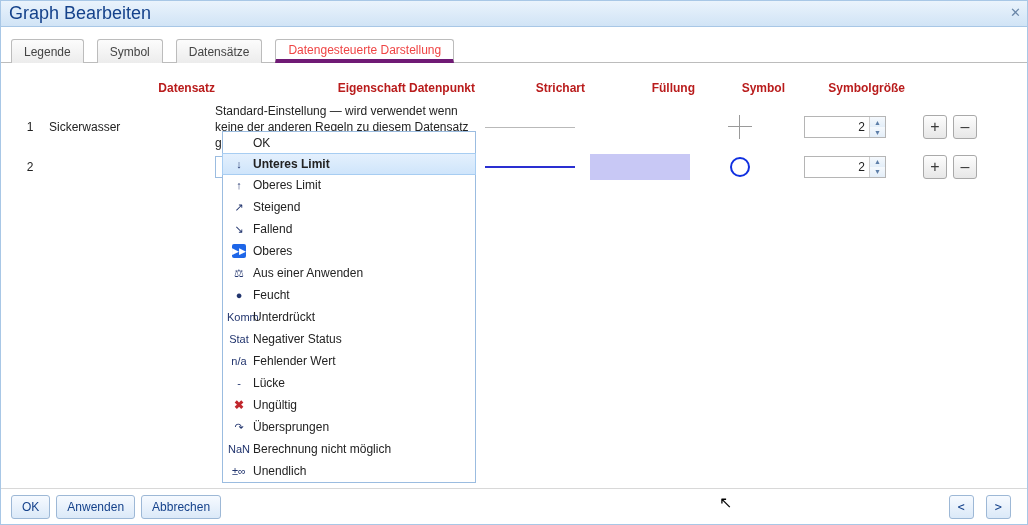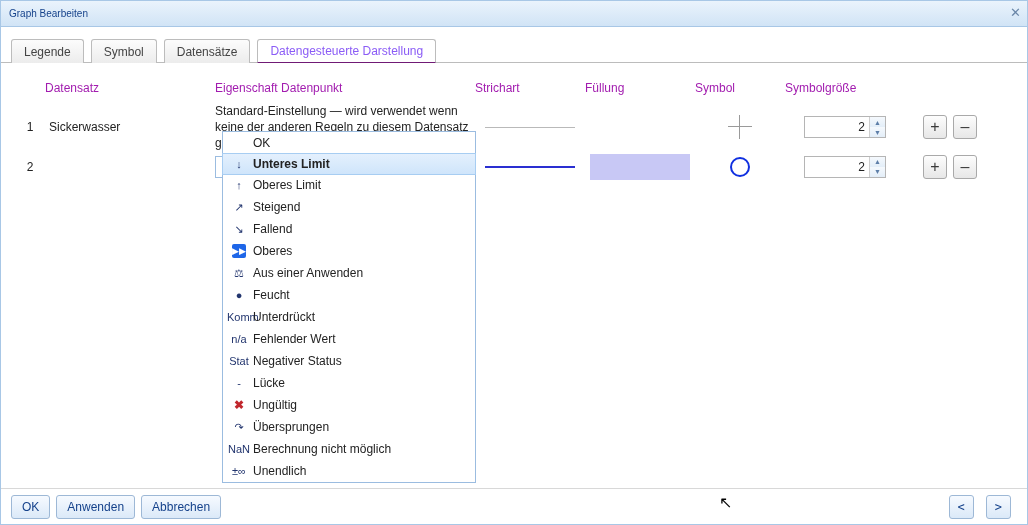--- a/index.html
+++ b/index.html
@@ -1,26 +1,26 @@
 <!DOCTYPE html>
 <html><head>
 <meta charset="utf-8">
 <style>
 *{box-sizing:border-box;margin:0;padding:0;font-family:Arial,Helvetica,sans-serif;font-size:12px;color:#222}
 body{background:#fff;width:1028px;height:525px;overflow:hidden}
 .dialog{width:1028px;height:525px;border:1px solid #a8c7e6;background:#fff;position:relative}
 .titlebar{height:26px;background:linear-gradient(#eaf3fc,#d1e4f6);border-bottom:1px solid #a8c7e6;display:flex;align-items:center;padding:0 8px;position:relative}
-.titlebar-text{color:#15428b;font-weight:normal;font-size:10px}
+.titlebar-text{color:#15428b;font-weight:normal;font-size:18px}
 .close-x{position:absolute;right:6px;top:4px;color:#6a86a8;font-size:13px;cursor:pointer}
-.tabstrip{height:28px;background:#fff;border-bottom:1px solid #bcbcbc;display:flex;align-items:flex-end;padding-left:10px;gap:7px;margin-top:8px}
+.tabstrip{height:28px;background:#fff;border-bottom:1px solid #bcbcbc;display:flex;align-items:flex-end;padding-left:10px;gap:13px;margin-top:8px}
 .tab{height:24px;padding:0 12px;border:1px solid #bcbcbc;border-bottom:none;border-radius:3px 3px 0 0;display:flex;align-items:center;background:linear-gradient(#fcfcfc,#ececec);color:#444;cursor:pointer;position:relative;top:1px}
-.tab.active{background:#fff;border-bottom:1px solid #701a75;color:#8b5cf6}
+.tab.active{background:#fff;border-bottom:4px solid #701a75;color:#ef4444}
 .content{padding:10px 14px 0 14px;position:relative;height:420px;overflow:hidden}
 .grid-header{display:grid;grid-template-columns:30px 170px 260px 110px 110px 90px 120px 90px;align-items:center;height:30px}
-.grid-header div{font-weight:normal;text-align:left;color:#a21caf}
+.grid-header div{font-weight:bold;text-align:right;color:#b91c1c}
 .row{display:grid;grid-template-columns:30px 170px 260px 110px 110px 90px 120px 90px;align-items:center;min-height:44px}
 .idx{text-align:center}
 .prop-text{font-size:12px;line-height:1.35;color:#222}
 .line-sample{height:2px;width:90px;margin:auto}
 .line-gray{background:#b9b9b9;height:1px}
 .line-blue{background:#2a2fd1;height:2px}
 .fill-swatch{width:100px;height:26px;margin:auto}
 .fill-lav{background:#c8c8f5}
 .sym-plus{width:24px;height:24px;margin:auto;position:relative}
 .sym-plus:before,.sym-plus:after{content:"";position:absolute;background:#9a9a9a}
@@ -176,26 +176,26 @@
       </div>
       <div class="dd-item">
         <span class="dd-icon">●</span>
         <span class="dd-label">Feucht</span>
       </div>
       <div class="dd-item">
         <span class="dd-icon">Komm</span>
         <span class="dd-label">Unterdrückt</span>
       </div>
       <div class="dd-item">
+        <span class="dd-icon">Stat</span>
+        <span class="dd-label">Negativer Status</span>
+      </div>
+      <div class="dd-item">
         <span class="dd-icon">n/a</span>
         <span class="dd-label">Fehlender Wert</span>
-      </div>
-      <div class="dd-item">
-        <span class="dd-icon">Stat</span>
-        <span class="dd-label">Negativer Status</span>
       </div>
       <div class="dd-item">
         <span class="dd-icon">-</span>
         <span class="dd-label">Lücke</span>
       </div>
       <div class="dd-item">
         <span class="dd-icon"><span class="icon-invalid">✖</span></span>
         <span class="dd-label">Ungültig</span>
       </div>
       <div class="dd-item">

